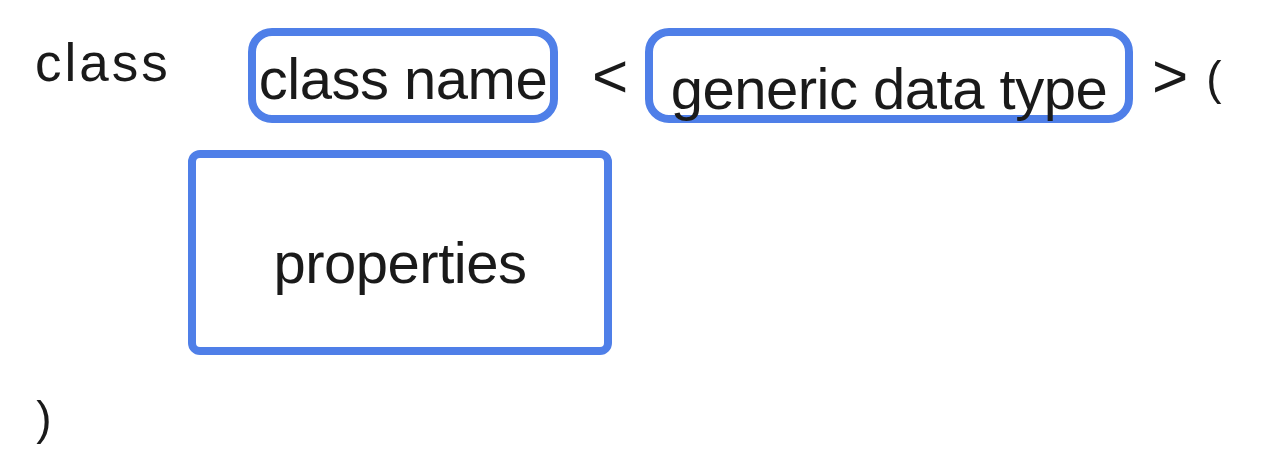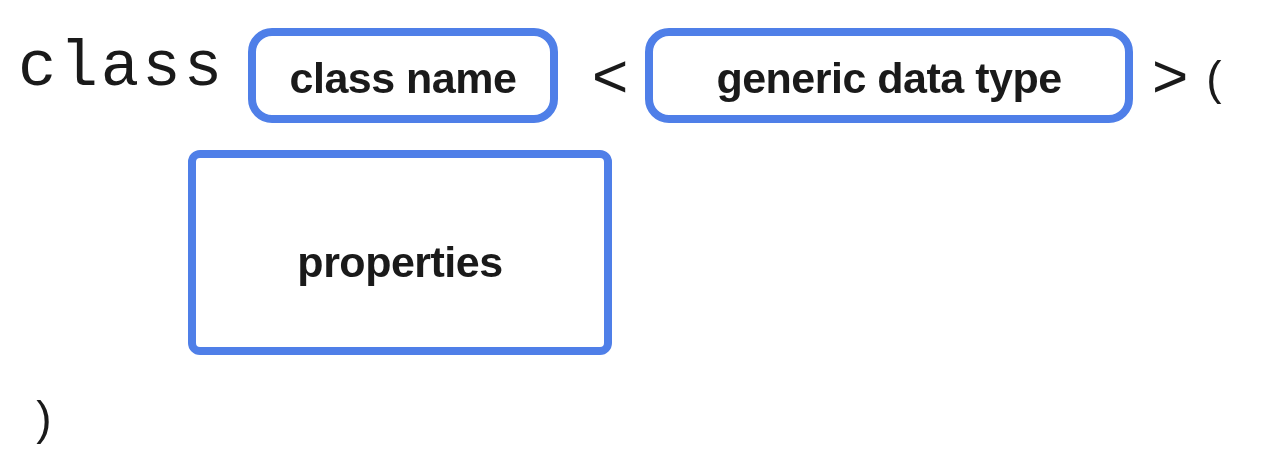--- a/index.html
+++ b/index.html
@@ -11,61 +11,62 @@
     position: relative;
     width: 1288px;
     height: 472px;
     background: var(--bg, #ffffff);
     overflow: hidden;
     font-family: "Liberation Sans", "DejaVu Sans", sans-serif;
     color: var(--ink, #1a1a1a);
   }
   .kw {
     position: absolute;
-    left: 18px;
+    left: 35px;
     top: 36px;
-    font-family: Liberation Mono, monospace;
-    font-size: 64px;
+    font-family: Liberation Sans, sans-serif;
+    font-size: 53px;
     line-height: 1;
     letter-spacing: 3px;
     color: var(--ink, #1a1a1a);
     white-space: pre;
   }
   .box {
     position: absolute;
     box-sizing: border-box;
     border: 8px solid var(--accent, #4f7fe8);
     background: #ffffff;
     display: flex;
     align-items: center;
     justify-content: center;
     text-align: center;
   }
   .box .label {
-    font-weight: bold;
-    font-size: 43px;
+    font-weight: normal;
+    font-size: 58px;
     line-height: 1;
     letter-spacing: -0.5px;
     color: var(--ink, #1a1a1a);
     white-space: nowrap;
     transform: translateY(3px);
   }
   .box-class-name {
     left: 248px;
     top: 28px;
     width: 310px;
     height: 95px;
     border-radius: 24px;
   }
   .box-generic {
     left: 645px;
     top: 28px;
     width: 488px;
     height: 95px;
     border-radius: 24px;
+    align-items: flex-end;
   }
   .box-properties {
     left: 188px;
     top: 150px;
     width: 424px;
     height: 205px;
     border-radius: 12px;
   }
   .box-properties .label {
     transform: translateY(10px);

